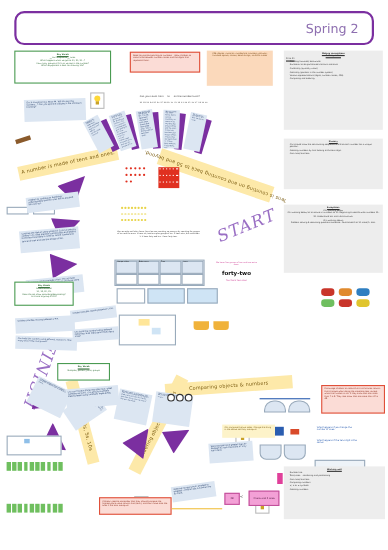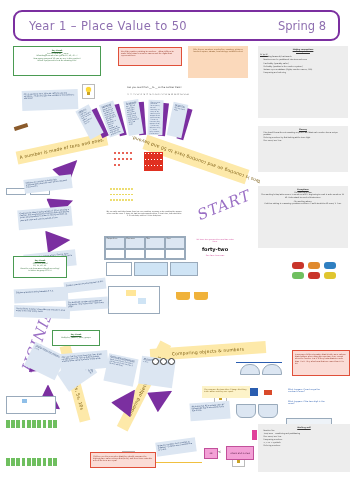--- a/index.html
+++ b/index.html
@@ -56,22 +56,21 @@
   .numline{position:absolute;height:.8px;background:#2a5db0;}
   .pinkbox{position:absolute;background:#f3a0d6;border:.6px solid #c2509b;
            font-size:2.2px;color:#4a1038;display:flex;align-items:center;
            justify-content:center;text-align:center;}
   .blkbar{position:absolute;}
 </style>
 </head>
 <body>
 
 <div class="titlebar">
-  <div class="title-main">Year 1 – Place Value to 50</div>
-  <div class="title-term">Spring 8</div>
+  <div class="title-term">Spring 2</div>
 </div>
 
 <div class="card c-green" style="left:13px;top:46px;width:88px;height:30px;">
   <span class="hdr">Key Vocab</span>
   <div class="ctr">__ ten is equal to __ ones.</div>
   <div class="ctr">What happens when we get to 10, 20, 30...?</div>
   <div class="ctr">How many groups of 10 can we see in the number?</div>
   <div class="ctr">Which equipment is best for showing 10s?</div>
 </div>
 

